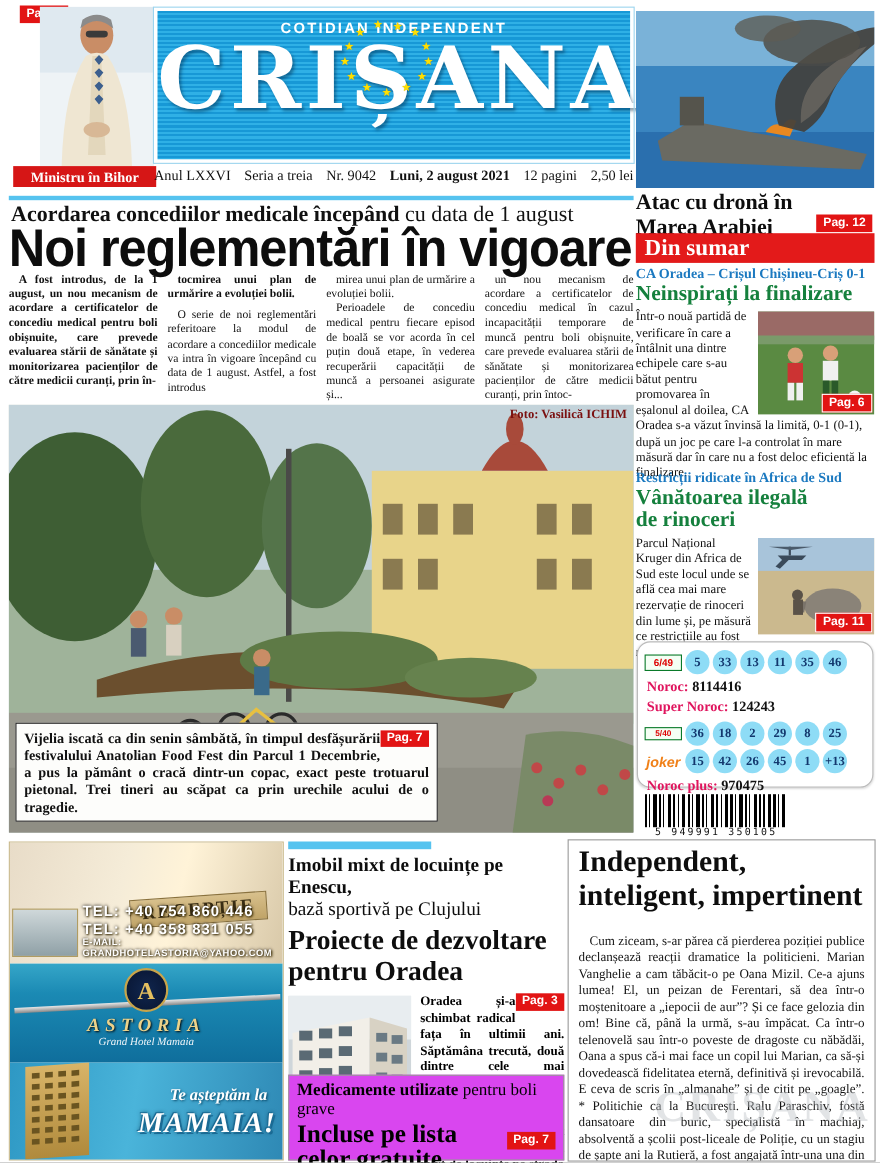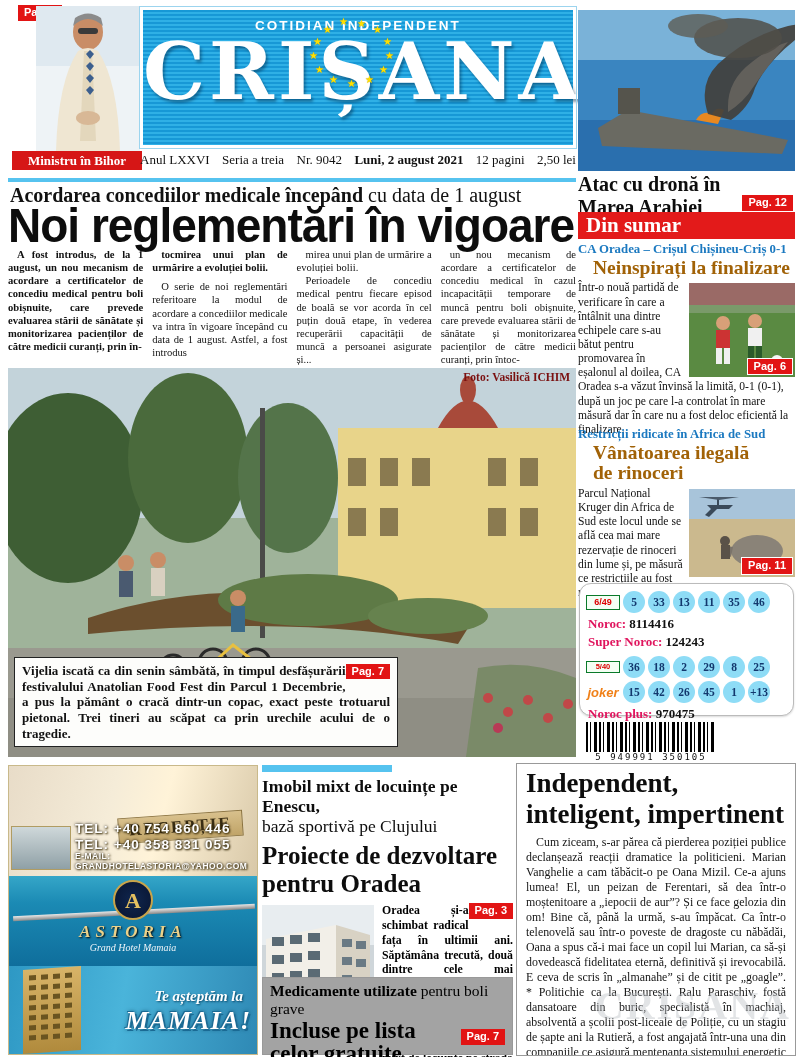--- a/index.html
+++ b/index.html
@@ -51,21 +51,21 @@
 
   
   .ship-photo { left:578px; top:10px; width:217px; height:161px; overflow:hidden; }
   .drone-block { left:578px; top:173px; width:217px; }
   .drone-head { font-weight:bold; font-size:20px; line-height:1.15; color:#0d0d0d; }
   .drone-badge { position:absolute; right:2px; top:22px; }
   .din-sumar { left:578px; top:212px; width:217px; height:27px; background:#e31a1a; color:#fff;
                font-weight:bold; font-size:21px; line-height:26px; padding-left:8px; }
   .sum-item { width:217px; }
   .sum-kicker { color:#1b79c0; font-weight:bold; font-size:12.8px; margin-bottom:1px; }
-  .sum-head { font-weight:bold; font-size:19.5px; line-height:1.05; color:#a16207; margin-bottom:3px;margin-left:15px; }
+  .sum-head { font-weight:bold; font-size:19.5px; line-height:1.05; color:#15803d; margin-bottom:3px; }
   .sum-body { font-size:11.6px; line-height:1.22; text-align:left; color:#111; }
   .sum-photo { float:right; margin:2px 0 2px 6px; position:relative; overflow:hidden; }
   .sum-photo .badge { position:absolute; right:2px; bottom:2px; border:1px solid #fff; }
   .item1 { left:578px; top:242px; }
   .item2 { left:578px; top:427px; }
 
   
   .lottery { left:579px; top:583px; width:215px; height:133px; border:1px solid #bbb; border-radius:12px;
              background:#fff; box-shadow:0 1px 2px rgba(0,0,0,.15); padding:7px 6px 4px 6px; }
   .lot-row { display:flex; align-items:center; gap:3px; margin-bottom:3px; }
@@ -113,28 +113,28 @@
               font-style:italic; text-shadow:2px 2px 0 #1a6a94, -1px -1px 0 #1a6a94, 0 0 4px #0a3a54; }
 
   .middle-col { left:262px; top:765px; width:251px; }
   .cyan-bar { width:130px; height:7px; background:#56c3ef; margin-bottom:4px; }
   .dev-kicker { font-size:17.5px; line-height:1.15; color:#0d0d0d; }
   .dev-kicker b { font-weight:bold; }
   .dev-head { font-weight:bold; font-size:25px; line-height:1.1; color:#0d0d0d; margin:6px 0 6px 0; }
   .dev-body { font-weight:bold; font-size:11.8px; line-height:1.25; text-align:justify; }
   .dev-body .bldg { float:left; width:112px; height:148px; margin:2px 8px 2px 0; overflow:hidden; }
   .dev-badge { float:right; }
-  .medicine-box { left:262px; top:977px; width:251px; height:78px; border:1px solid #999; padding:4px 7px; background:#a3a3a3; }
+  .medicine-box { left:262px; top:977px; width:251px; height:78px; border:1px solid #999; padding:4px 7px; background:#d946ef; }
   .med-kicker { font-size:15.5px; }
   .med-kicker b { font-family:"Liberation Serif",serif; font-weight:bold; }
   .med-head { font-weight:bold; font-size:23px; line-height:1.02; margin-top:1px; }
   .med-head .badge { float:right; margin-top:10px; }
 
   .opinion { left:516px; top:763px; width:280px; height:293px; border:1px solid #999; background:#fff; padding:4px 9px; overflow:hidden; }
-  .op-head { font-weight:bold; font-size:27px; line-height:1.15; color:#0d0d0d; margin-bottom:5px; }
+  .op-head { font-weight:bold; font-size:27px; line-height:1.15; color:#0d0d0d; margin-bottom:18px; }
   .op-body { font-size:11.9px; line-height:1.26; text-align:justify; color:#151515; }
   .op-body p { text-indent:10px; }
   .op-watermark { position:absolute; right:4px; bottom:26px; font-size:40px; font-weight:bold;
                   color:rgba(190,195,200,.45); letter-spacing:2px; pointer-events:none; }
 </style>
 </head>
 <body>
 
 <div id="page">
 

